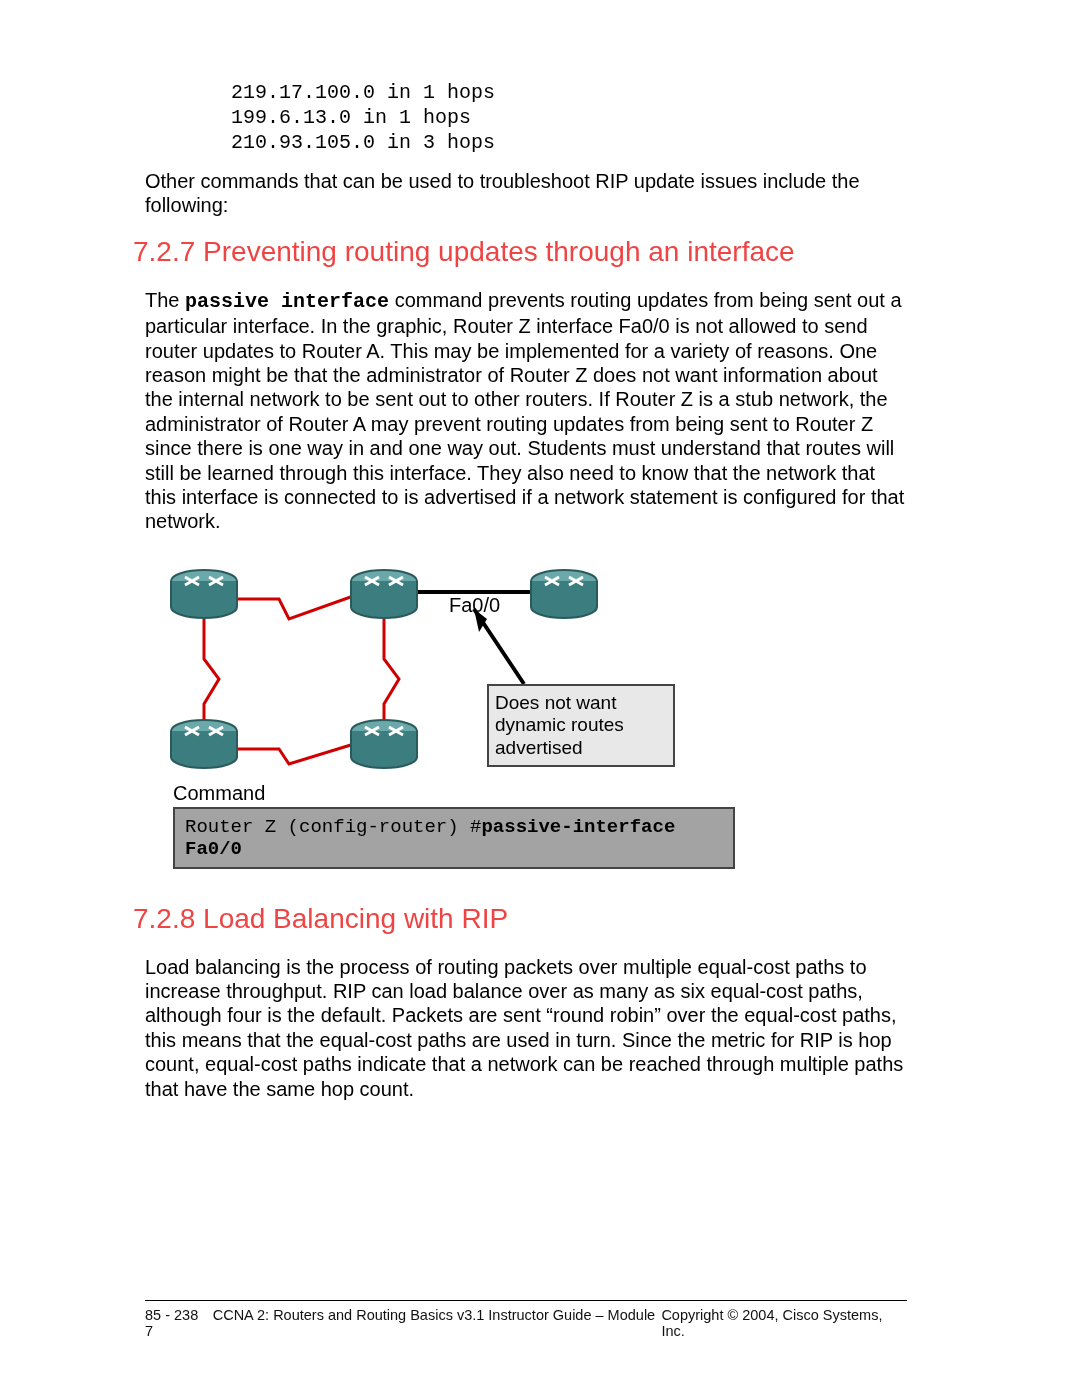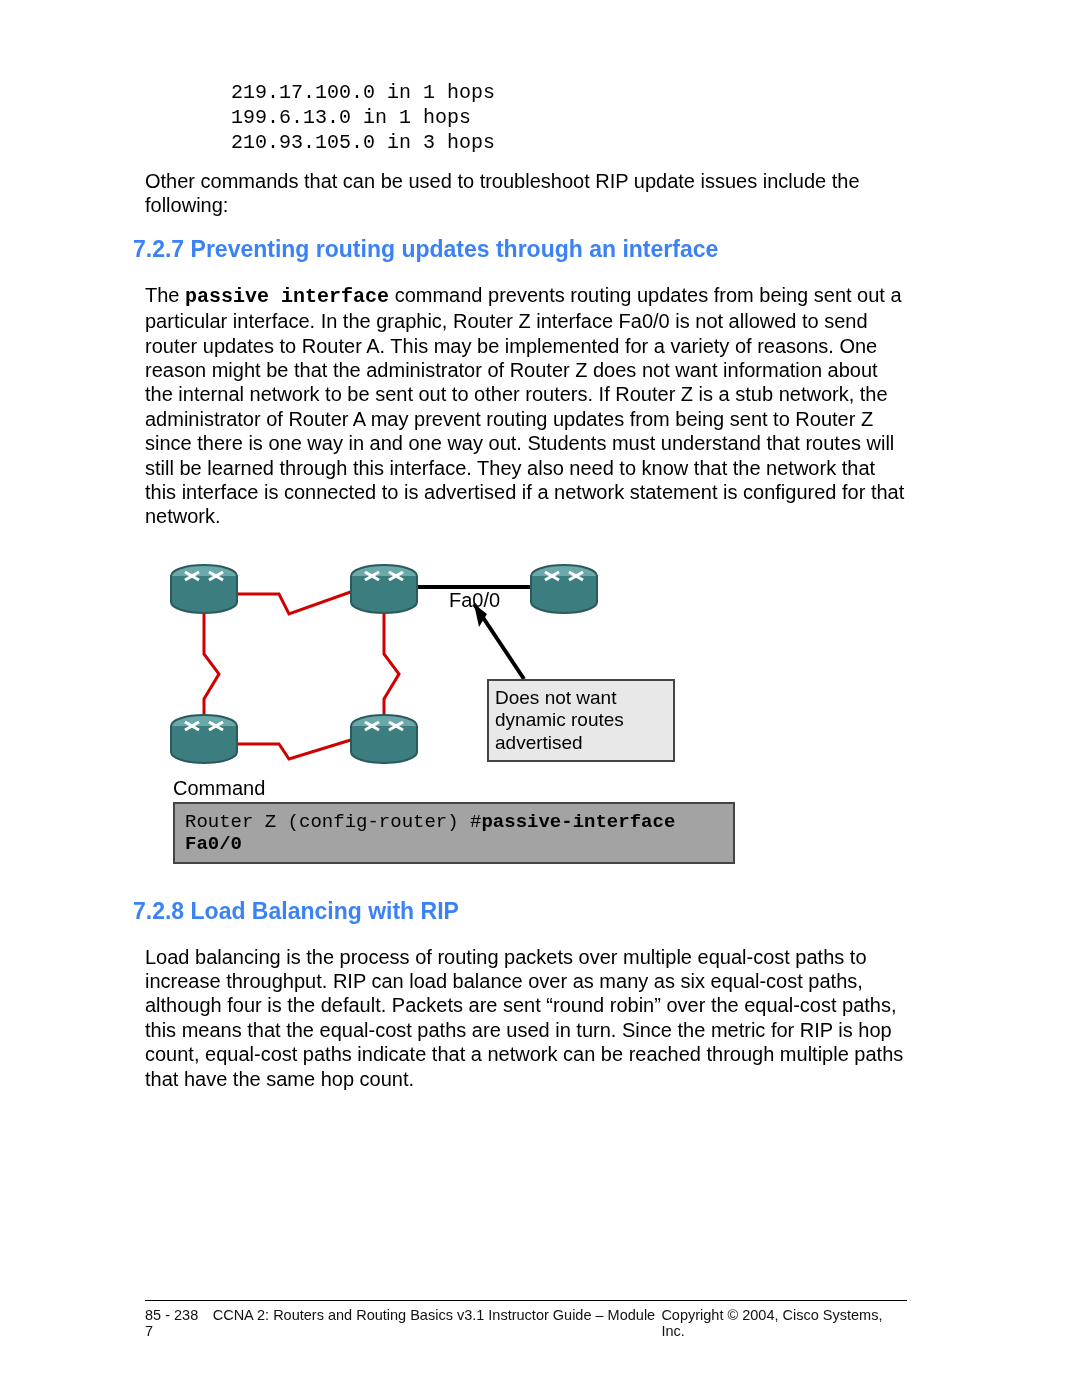--- a/index.html
+++ b/index.html
@@ -33,23 +33,23 @@
     margin: 12px 0 28px 0;
     padding-left: 100px;
   }
   ul.bullets li {
     font-size: 20px;
     line-height: 1.2;
     margin: 0 0 18px 0;
     padding-left: 6px;
   }
   .section-heading {
-    font-size: 23px;
-    font-weight: bold;
-    color: #3b82f6;
+    font-size: 28px;
+    font-weight: normal;
+    color: #ef4444;
     margin: 18px 0 20px -12px;
   }
   .mono-inline {
     font-family: "Courier New", Courier, monospace;
     font-weight: bold;
   }
 
   
   .diagram-wrap {
     margin: 30px 0 30px 14px;

